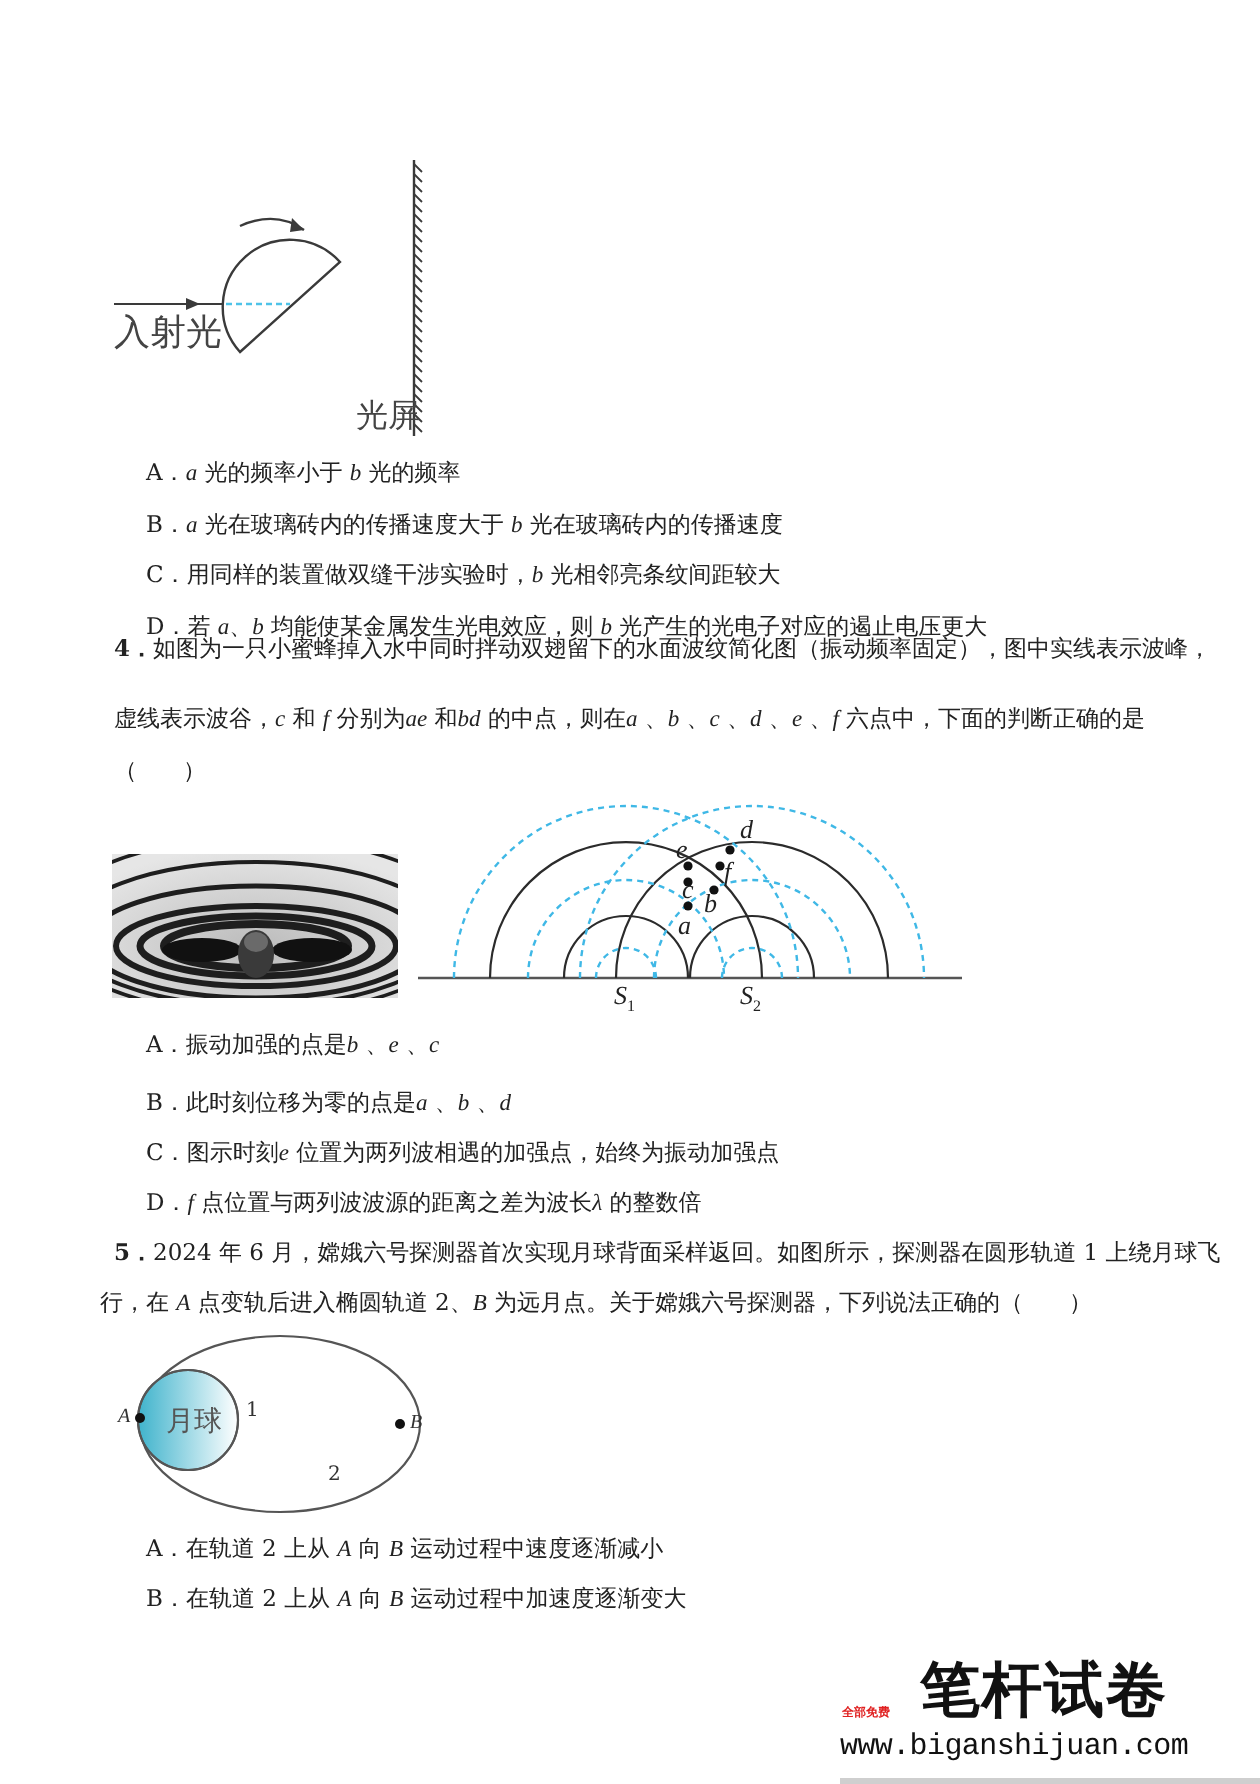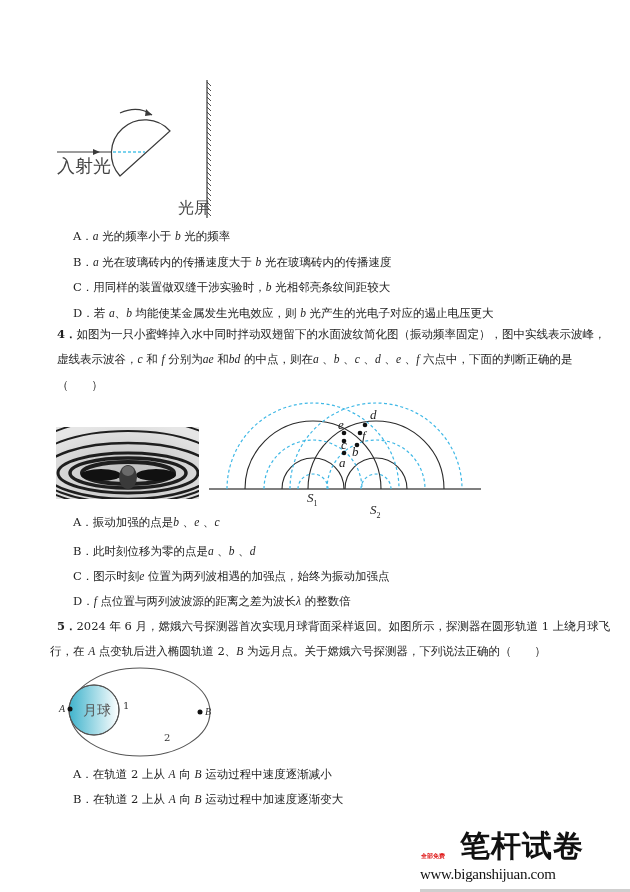--- a/index.html
+++ b/index.html
@@ -9,21 +9,21 @@
   .line { position: absolute; font-size: 11.5px; line-height: 16px; white-space: nowrap; color: #222; }
   .it { font-style: italic; font-family: "Liberation Serif", serif; }
   .bold { font-weight: bold; }
   svg { position: absolute; overflow: visible; }
   .watermark-frame { position: absolute; left: 420px; top: 826px; width: 210px; height: 66px;
                      background: #fff; border-bottom: 3px solid #cfcfcf; box-sizing: border-box; }
   .wm-title { position: absolute; left: 40px; top: 2px; font-family: Liberation Serif, serif;
               font-size: 30px; font-weight: bold; color: #111; letter-spacing: 1px; line-height: 36px; }
   .wm-free { position: absolute; left: 1px; top: 26px; font-family: "DejaVu Sans", sans-serif;
              font-size: 6px; color: #e02020; font-weight: bold; }
-  .wm-url { position: absolute; left: 0px; top: 39px; font-family: Liberation Serif, serif;
+  .wm-url { position: absolute; left: 0px; top: 39px; font-family: Liberation Mono, monospace;
             font-size: 15px; color: #111; line-height: 18px; letter-spacing: -0.3px; }
   .photo { position: absolute; left: 56px; top: 427px; width: 143px; height: 72px; overflow: hidden;
            background: #d8d8d8; }
 </style>
 </head>
 <body>
 
 <svg width="630" height="892" style="left:0;top:0">
 
   <path d="M120 113 Q138 105 152 115" fill="none" stroke="#3a3a3a" stroke-width="1.2"></path>
@@ -42,21 +42,21 @@
   </g>
 </svg>
 <div class="abs" style="left:57px;top:154px;font-family:'DejaVu Sans',sans-serif;font-size:18px;color:#444;">入射光</div>
 <div class="abs" style="left:178px;top:198px;font-family:'DejaVu Sans',sans-serif;font-size:16px;color:#444;">光屏</div>
 
 <div class="line opt" style="left:73px;top:228px;"><span>A．</span><span class="it">a</span><span> 光的频率小于 </span><span class="it">b</span><span> 光的频率</span></div>
 <div class="line opt" style="left:73px;top:254px;"><span>B．</span><span class="it">a</span><span> 光在玻璃砖内的传播速度大于 </span><span class="it">b</span><span> 光在玻璃砖内的传播速度</span></div>
 <div class="line opt" style="left:73px;top:279px;"><span>C．</span><span>用同样的装置做双缝干涉实验时，</span><span class="it">b</span><span> 光相邻亮条纹间距较大</span></div>
 <div class="line opt" style="left:73px;top:305px;"><span>D．</span><span>若 </span><span class="it">a</span><span>、</span><span class="it">b</span><span> 均能使某金属发生光电效应，则 </span><span class="it">b</span><span> 光产生的光电子对应的遏止电压更大</span></div>
 
-<div class="line" style="left:57px;top:326px;">
+<div class="line" style="left:57px;top:316px;">
   <span class="bold">4．</span><span>如图为一只小蜜蜂掉入水中同时拌动双翅留下的水面波纹简化图（振动频率固定），图中实线表示波峰，</span>
 </div>
 <div class="line parts" style="left:57px;top:351px;"><span>虚线表示波谷，</span><span class="it">c</span><span> 和 </span><span class="it">f</span><span> 分别为</span><span class="it">ae</span><span> 和</span><span class="it">bd</span><span> 的中点，则在</span><span class="it">a</span><span> 、</span><span class="it">b</span><span> 、</span><span class="it">c</span><span> 、</span><span class="it">d</span><span> 、</span><span class="it">e</span><span> 、</span><span class="it">f</span><span> 六点中，下面的判断正确的是</span></div>
 <div class="line" style="left:57px;top:377px;">（　　）</div>
 
 <div class="photo">
   <svg width="143" height="72" style="left:0;top:0">
     <defs>
       <radialGradient id="bg" cx="50%" cy="65%" r="70%">
         <stop offset="0%" stop-color="#bbbbbb"></stop>
@@ -112,21 +112,21 @@
 </svg>
 <div class="abs it" style="left:338px;top:417px;font-size:13px;">e</div>
 <div class="abs it" style="left:370px;top:407px;font-size:13px;">d</div>
 <div class="abs it" style="left:362px;top:428px;font-size:13px;">f</div>
 <div class="abs it" style="left:341px;top:437px;font-size:13px;">c</div>
 <div class="abs it" style="left:352px;top:444px;font-size:13px;">b</div>
 <div class="abs it" style="left:339px;top:455px;font-size:13px;">a</div>
 <div class="abs it" style="left:307px;top:490px;font-size:13px;">
   <span>S</span><sub style="font-style:normal;font-size:8px;">1</sub>
 </div>
-<div class="abs it" style="left:370px;top:502px;font-size:13px;">
+<div class="abs it" style="left:370px;top:490px;font-size:13px;">
   <span>S</span><sub style="font-style:normal;font-size:8px;">2</sub>
 </div>
 
 <div class="line opt" style="left:73px;top:514px;"><span>A．</span><span>振动加强的点是</span><span class="it">b</span><span> 、</span><span class="it">e</span><span> 、</span><span class="it">c</span></div>
 <div class="line opt" style="left:73px;top:543px;"><span>B．</span><span>此时刻位移为零的点是</span><span class="it">a</span><span> 、</span><span class="it">b</span><span> 、</span><span class="it">d</span></div>
 <div class="line opt" style="left:73px;top:568px;"><span>C．</span><span>图示时刻</span><span class="it">e</span><span> 位置为两列波相遇的加强点，始终为振动加强点</span></div>
 <div class="line opt" style="left:73px;top:593px;"><span>D．</span><span class="it">f</span><span> 点位置与两列波波源的距离之差为波长</span><span class="it">λ</span><span> 的整数倍</span></div>
 
 <div class="line" style="left:57px;top:618px;">
   <span class="bold">5．</span><span>2024 年 6 月，嫦娥六号探测器首次实现月球背面采样返回。如图所示，探测器在圆形轨道 1 上绕月球飞</span>

